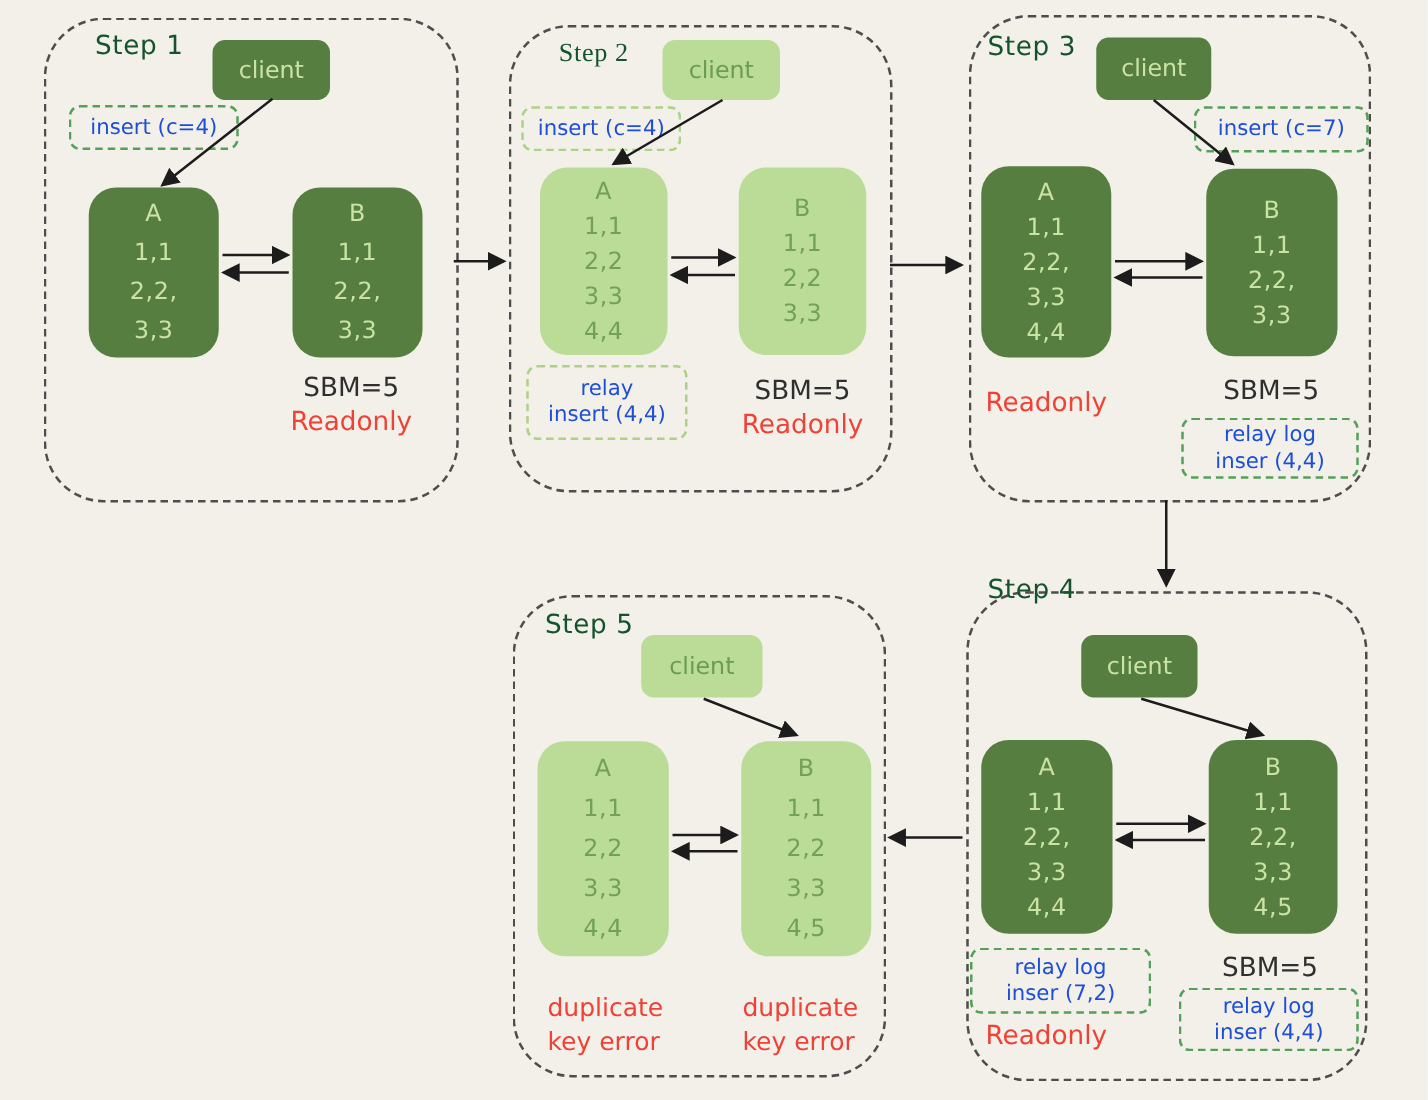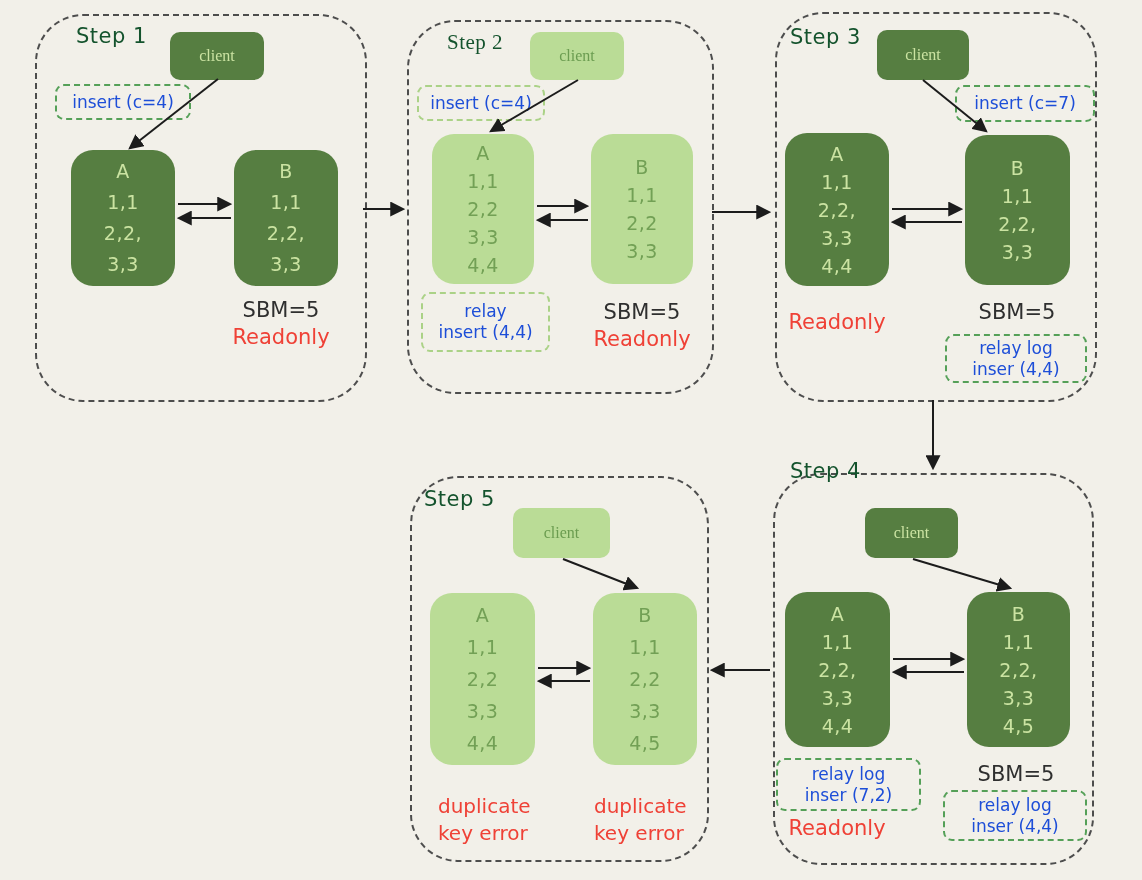--- a/index.html
+++ b/index.html
@@ -2,21 +2,21 @@
 <html><head>
 <meta charset="utf-8">
 <style>
   html,body{margin:0;padding:0;}
   body{font-family:"DejaVu Sans",sans-serif;}
   #canvas{position:relative;width:1142px;height:880px;background:#f2f0e9;overflow:hidden;}
 
   .step-container{position:absolute;border:2.4px dashed #4d4d4d;border-radius:48px;background:transparent;}
   .step-label{position:absolute;font-size:21px;color:#14532d;letter-spacing:.5px;}
 
-  .client{position:absolute;border-radius:10px;display:flex;align-items:center;justify-content:center;font-size:16px;font-family:Liberation Serif, serif;}
+  .client{position:absolute;border-radius:10px;display:flex;align-items:center;justify-content:center;font-size:19px;}
   .client.dark{background:#567e41;color:#cbe3a2;}
   .client.light{background:#badc96;color:#6b9c50;}
 
   .node{position:absolute;border-radius:22px;display:flex;flex-direction:column;align-items:center;justify-content:center;font-size:19px;letter-spacing:.5px;text-align:center;}
   .node.dark{background:#567e41;color:#cbe3a2;}
   .node.light{background:#badc96;color:#72a055;}
   .lh31 .nrow{line-height:31px;}
   .lh28 .nrow{line-height:28px;}
   .lh32 .nrow{line-height:32px;}
 
@@ -124,21 +124,21 @@
     <div>inser (7,2)</div>
   </div>
   <div class="red-label" style="left:782px;top:816px;width:110px;">Readonly</div>
   <div class="plain-label" style="left:961px;top:762px;width:110px;">SBM=5</div>
   <div class="note" style="left:943px;top:790px;width:140px;height:47px;">
     <div>relay log</div>
     <div>inser (4,4)</div>
   </div>
 
   <div class="step-container" style="left:410px;top:476px;width:295px;height:382px;"></div>
-  <div class="step-label" style="left:424px;top:487px;">Step 5</div>
+  <div class="step-label" style="left:436px;top:487px;">Step 5</div>
   <div class="client light" style="left:513px;top:508px;width:97px;height:50px;">client</div>
   <div class="node light lh32" style="left:430px;top:593px;width:105px;height:172px;">
     <div class="nrow">A</div>
     <div class="nrow">1,1</div>
     <div class="nrow">2,2</div>
     <div class="nrow">3,3</div>
     <div class="nrow">4,4</div>
   </div>
   <div class="node light lh32" style="left:593px;top:593px;width:104px;height:172px;">
     <div class="nrow">B</div>

